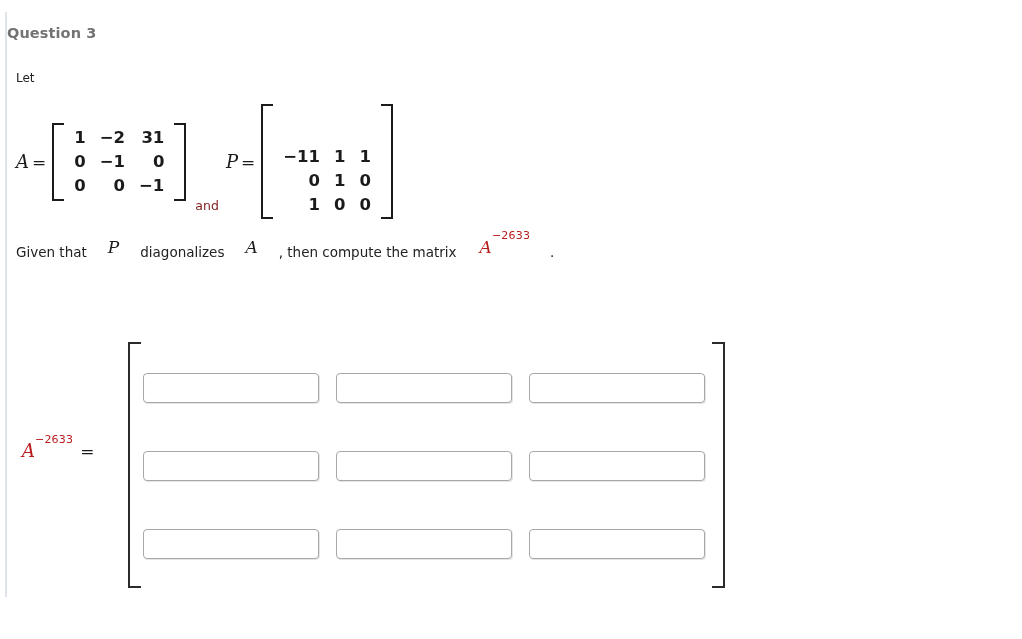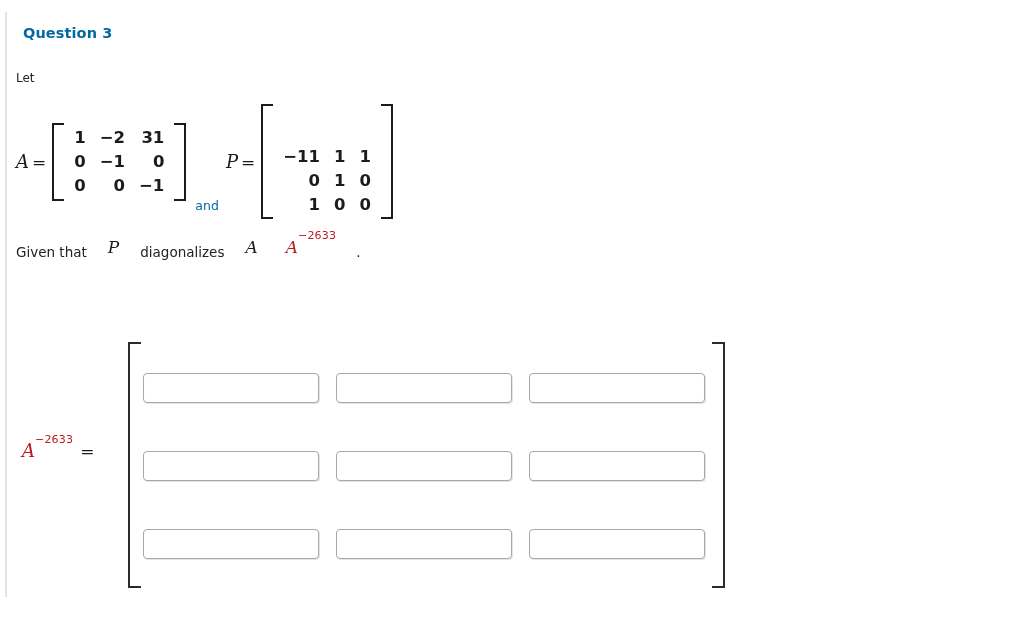--- a/index.html
+++ b/index.html
@@ -21,25 +21,25 @@
     position: absolute;
     left: 5px;
     top: 12px;
     width: 2px;
     height: 585px;
     background: #dfe3ea;
   }
 
   #question-title {
     position: absolute;
-    left: 23px;
+    left: 7px;
     top: 25px;
     font-size: 14.5px;
     font-weight: bold;
-    color: #0369a1;
+    color: #737373;
     letter-spacing: 0.1px;
   }
 
   #let-text {
     position: absolute;
     left: 16px;
     top: 71px;
     font-size: 12px;
     color: #222;
   }
@@ -92,21 +92,21 @@
     color: #1b1b1b;
   }
   .mgrid > span {
     text-align: right;
     padding: 1.5px 7px;
     line-height: 1.28;
     white-space: nowrap;
   }
   .and-word {
     font-size: 12.5px;
-    color: #0369a1;
+    color: #7f1d1d;
     margin: 6px 7px 0 7px;
     align-self: flex-end;
     padding-bottom: 6px;
   }
 
   
   #sentence {
     position: absolute;
     left: 16px;
     top: 240px;
@@ -266,20 +266,21 @@
     <div class="mbracket right"></div>
   </div>
 
 </div>
 
 <div id="sentence">
   <span>Given that</span>
   <span class="inline-var">P</span>
   <span>diagonalizes</span>
   <span class="inline-var">A</span>
+  <span>, then compute the matrix</span>
   <span class="pow"><span>A</span><sup>−2633</sup></span>
   <span>.</span>
 </div>
 
 <div id="answer-label">
   <span class="pow"><span>A</span><sup>−2633</sup></span>
   <span class="eq">=</span>
 </div>
 
 <div id="answer-bracket-left"></div>

